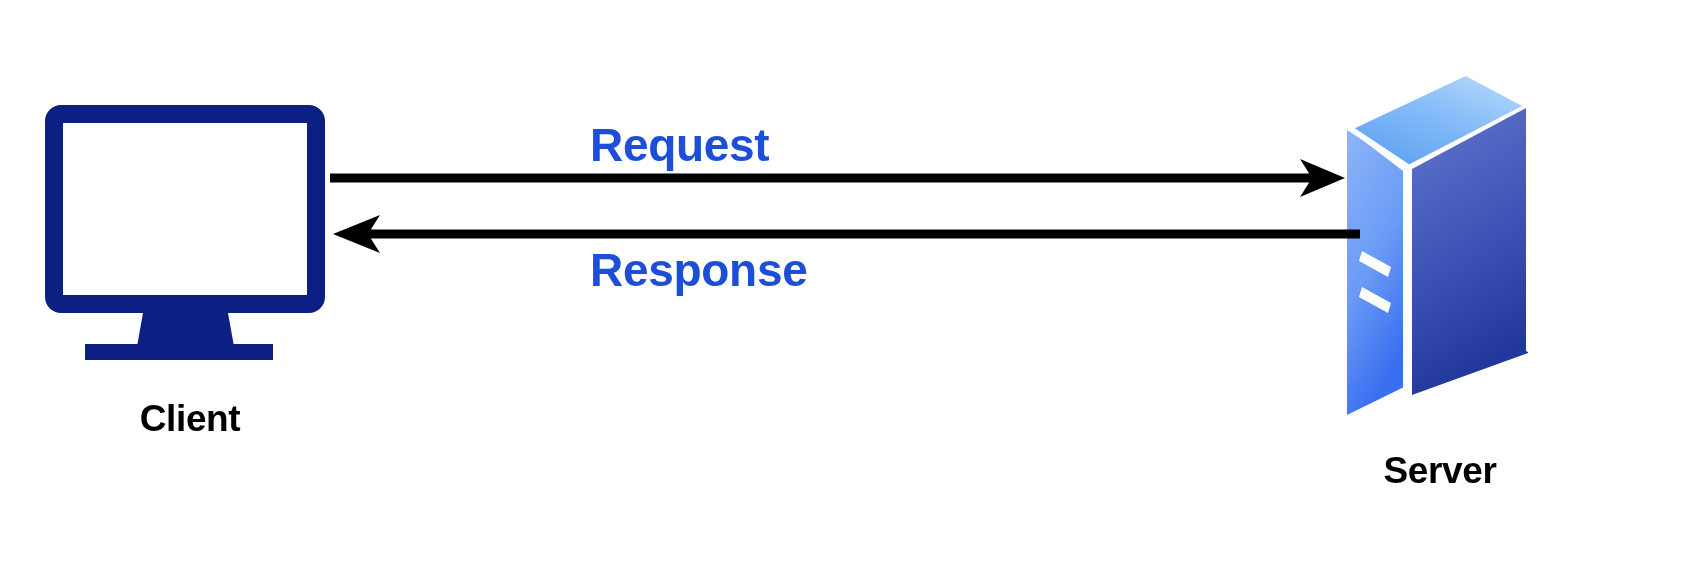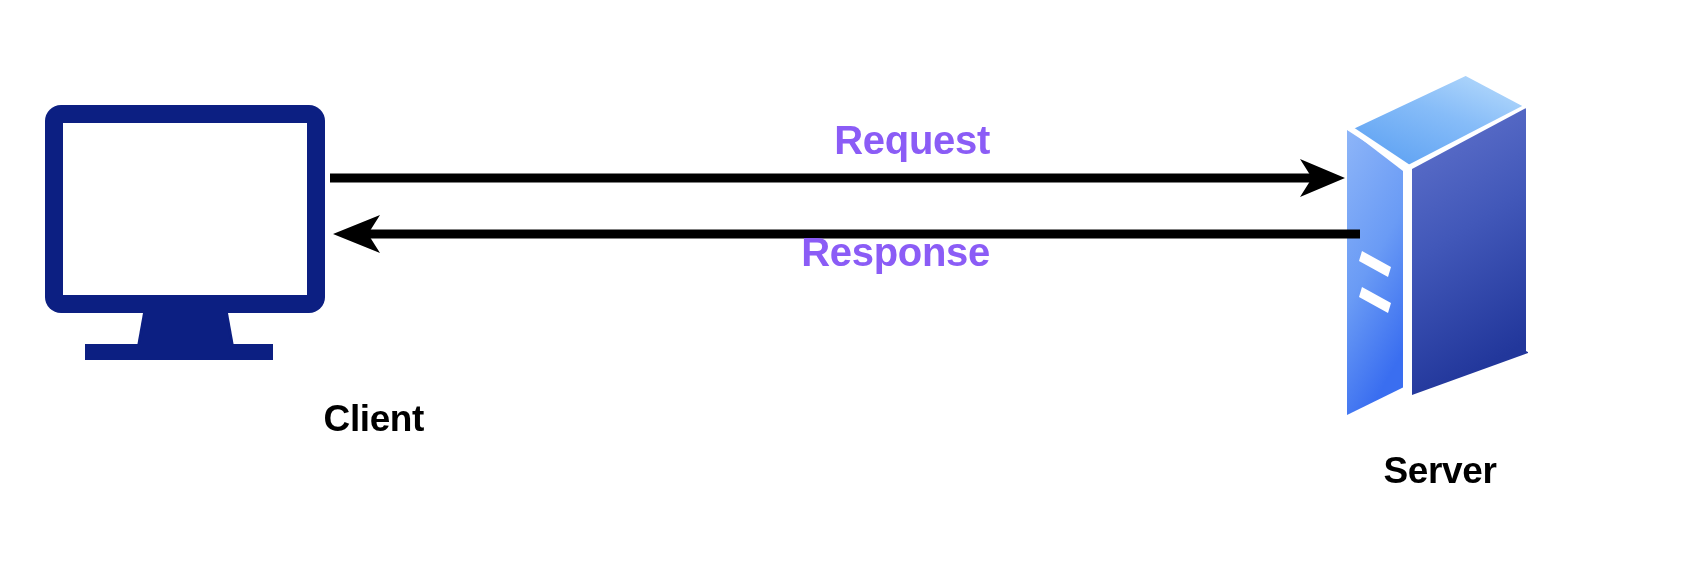--- a/index.html
+++ b/index.html
@@ -27,27 +27,26 @@
     left: 0px;
     top: 90px;
     width: 380px;
     height: 290px;
   }
   #client-label {
     position: absolute;
     left: 0px;
     top: 398px;
     width: 380px;
-    text-align: right;
+    text-align: center;
     font-size: 37px;
     font-weight: bold;
     color: #000000;
     letter-spacing: -0.4px;
     white-space: nowrap;
-    padding-left: 44px;
   }
   
   #server-node {
     left: 1290px;
     top: 55px;
     width: 300px;
     height: 360px;
   }
   #server-label {
     position: absolute;
@@ -66,35 +65,35 @@
   #arrows-layer {
     position: absolute;
     left: 0;
     top: 0;
     width: 1682px;
     height: 576px;
   }
   
   .edge-label {
     position: absolute;
-    font-size: 40px;
+    font-size: 46px;
     font-weight: bold;
-    color: #8b5cf6;
+    color: #1d4ed8;
     letter-spacing: -0.3px;
     white-space: nowrap;
-    text-align: right;
+    text-align: left;
   }
   #request-label {
     left: 590px;
     top: 118px;
     width: 400px;
   }
   #response-label {
     left: 590px;
-    top: 230px;
+    top: 243px;
     width: 400px;
   }
 </style>
 </head>
 <body>
 
 <div id="canvas">
 
   <div class="node" id="client-node">
     <svg width="380" height="290" viewBox="0 0 380 290">

